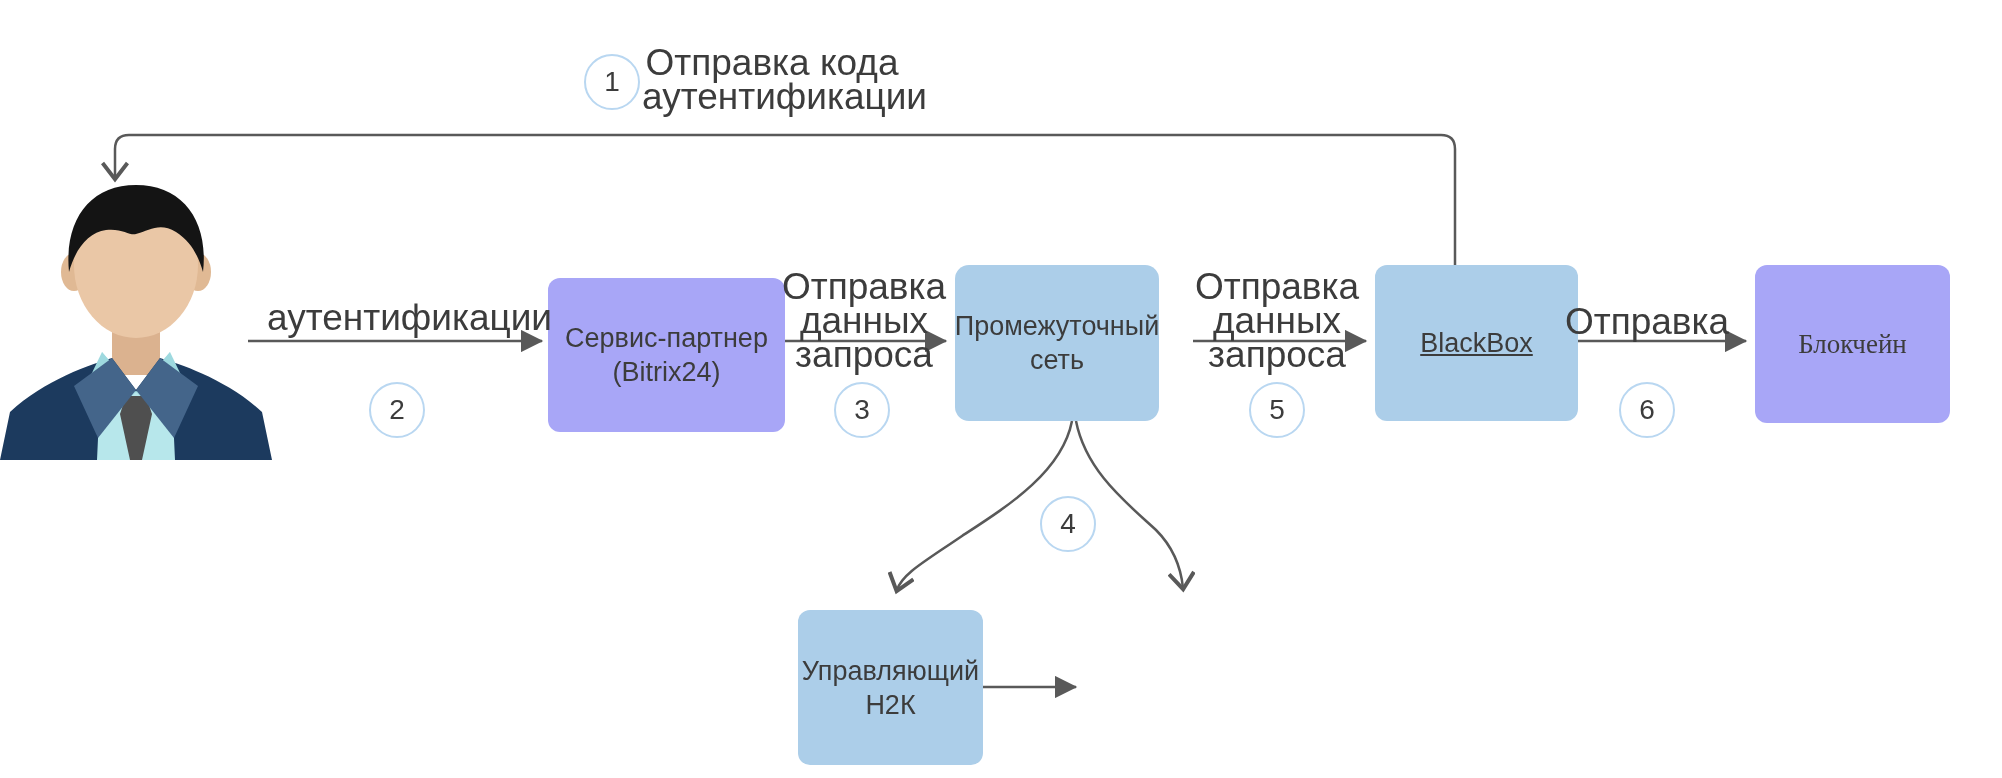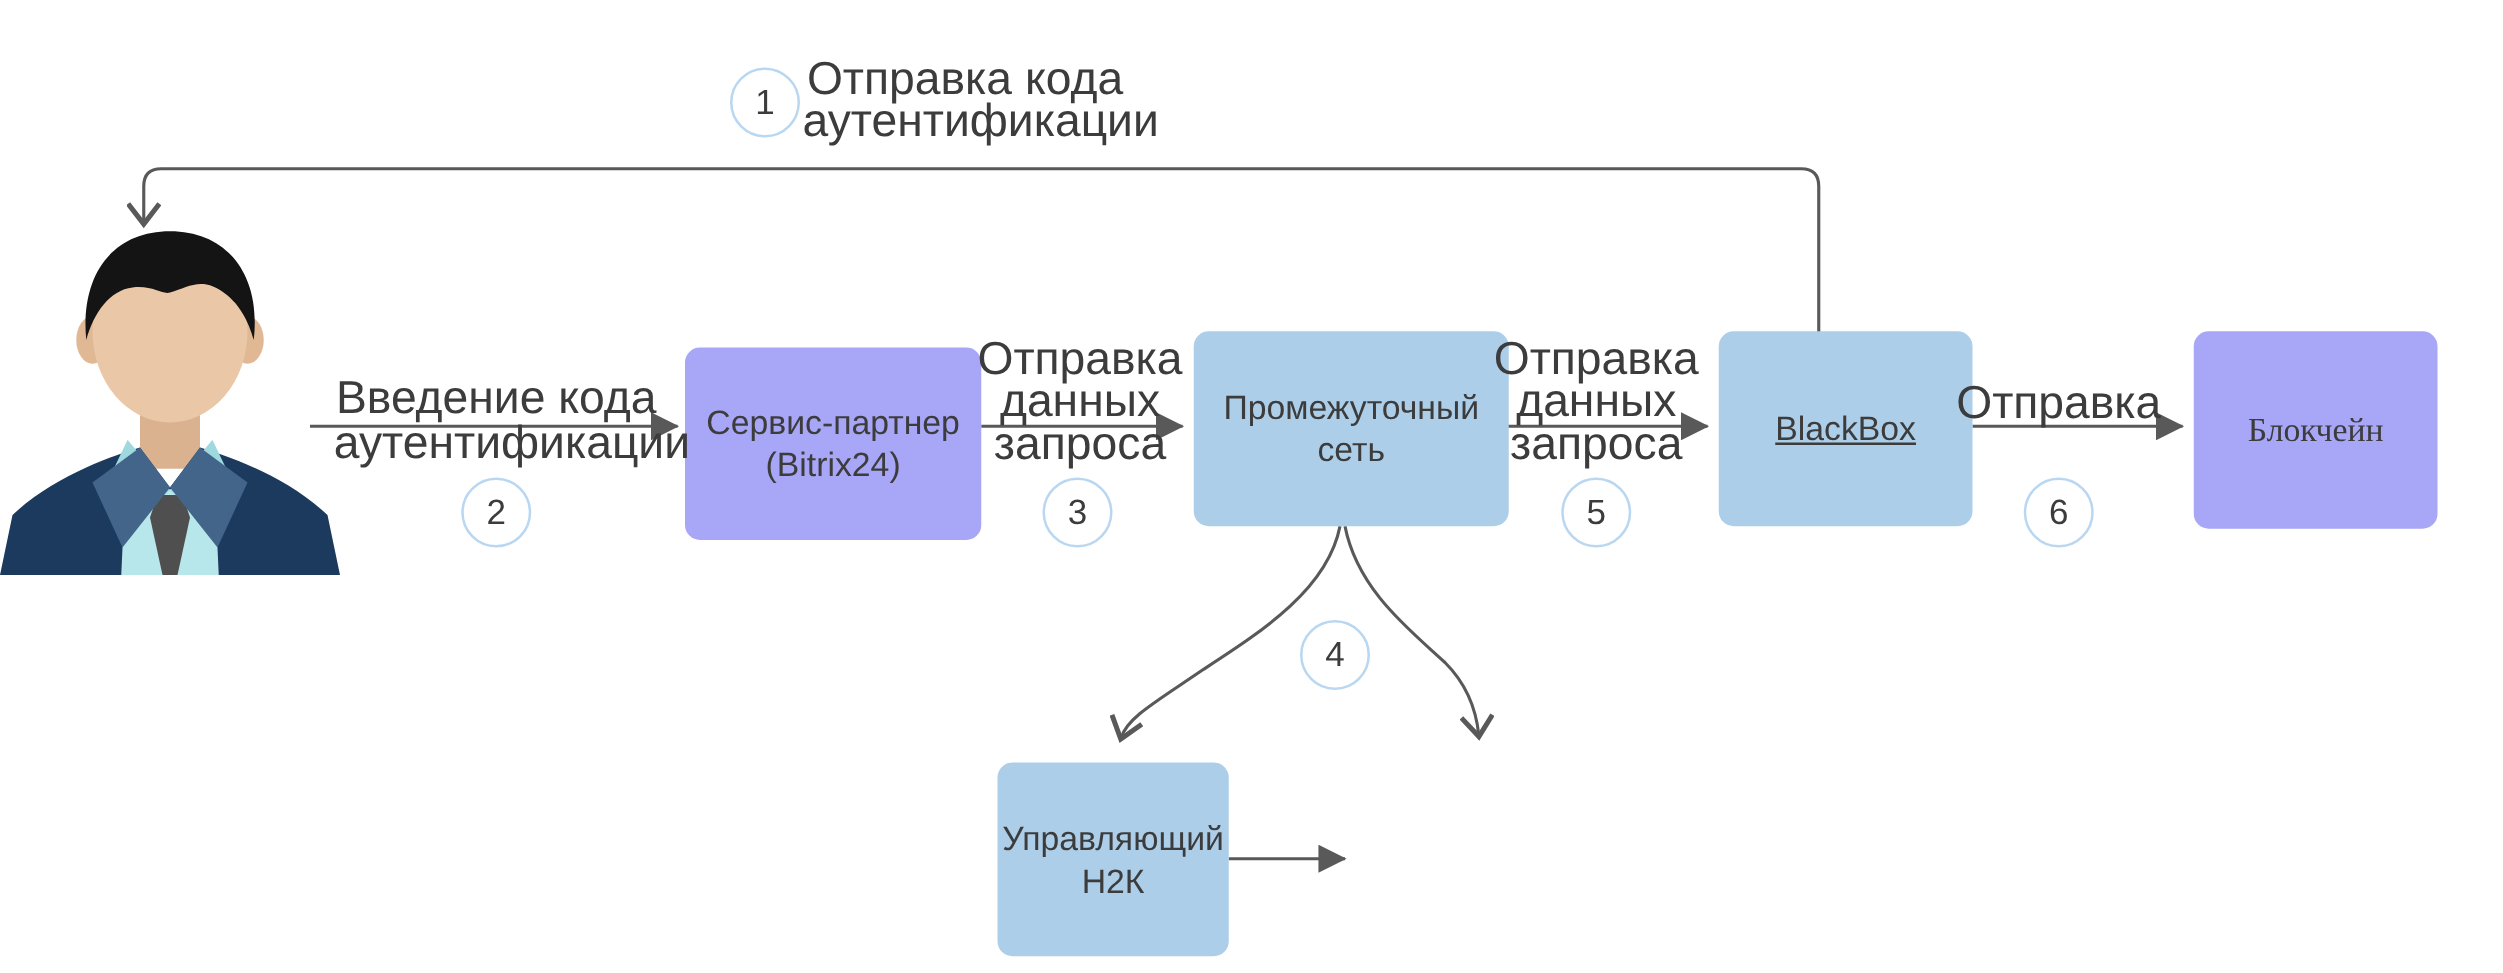--- a/index.html
+++ b/index.html
@@ -10,21 +10,21 @@
   .wires{position:absolute;left:0;top:0;width:2002px;height:778px;pointer-events:none;}
   .avatar{position:absolute;left:0;top:140px;width:272px;height:320px;}
   .box{
     position:absolute;border-radius:12px;display:flex;flex-direction:column;
     align-items:center;justify-content:center;text-align:center;
     font-size:27px;line-height:34px;
   }
   .purple{background:#a8a6f7;}
   .blue{background:#accee9;}
   #b-partner   {left:548px; top:278px; width:237px; height:154px;justify-content:center;}
-  #b-gateway   {left:955px; top:265px; width:252px; height:156px;}
+  #b-gateway   {left:955px; top:265px; width:204px; height:156px;border-radius:14px;}
   #b-blackbox  {left:1375px;top:265px; width:203px; height:156px;text-decoration:underline;}
   #b-blockchain{left:1755px;top:265px; width:195px; height:158px;font-family:Liberation Serif, serif;}
   #b-app       {left:798px; top:610px; width:185px; height:155px;}
   #b-server    {left:1085px;top:610px; width:185px; height:155px;}
   .badge{
     position:absolute;box-sizing:border-box;width:56px;height:56px;border-radius:50%;
     border:2px solid #b9d7f1;background:#ffffff;display:flex;align-items:center;
     justify-content:center;font-size:28px;color:#3c3c3c;
   }
   #c1{left:584px; top:54px;}
@@ -119,21 +119,20 @@
   </div>
   <div class="badge" id="c6">
     <span>6</span>
   </div>
 
   <div class="lbl" id="l1">
     <div>Отправка кода</div>
     <div>аутентификации</div>
   </div>
   <div class="lbl" id="l2">
-    <div>Введение кода</div>
     <div>аутентификации</div>
   </div>
   <div class="lbl" id="l3">
     <div>Отправка</div>
     <div>данных</div>
     <div>запроса</div>
   </div>
   <div class="lbl" id="l5">
     <div>Отправка</div>
     <div>данных</div>

